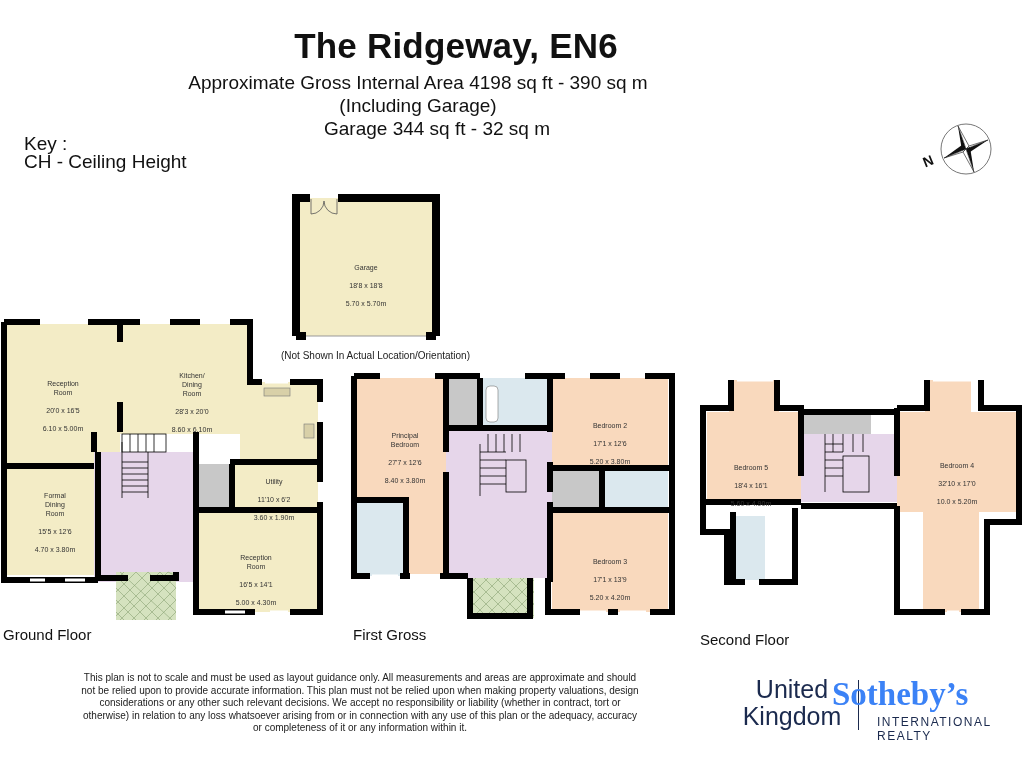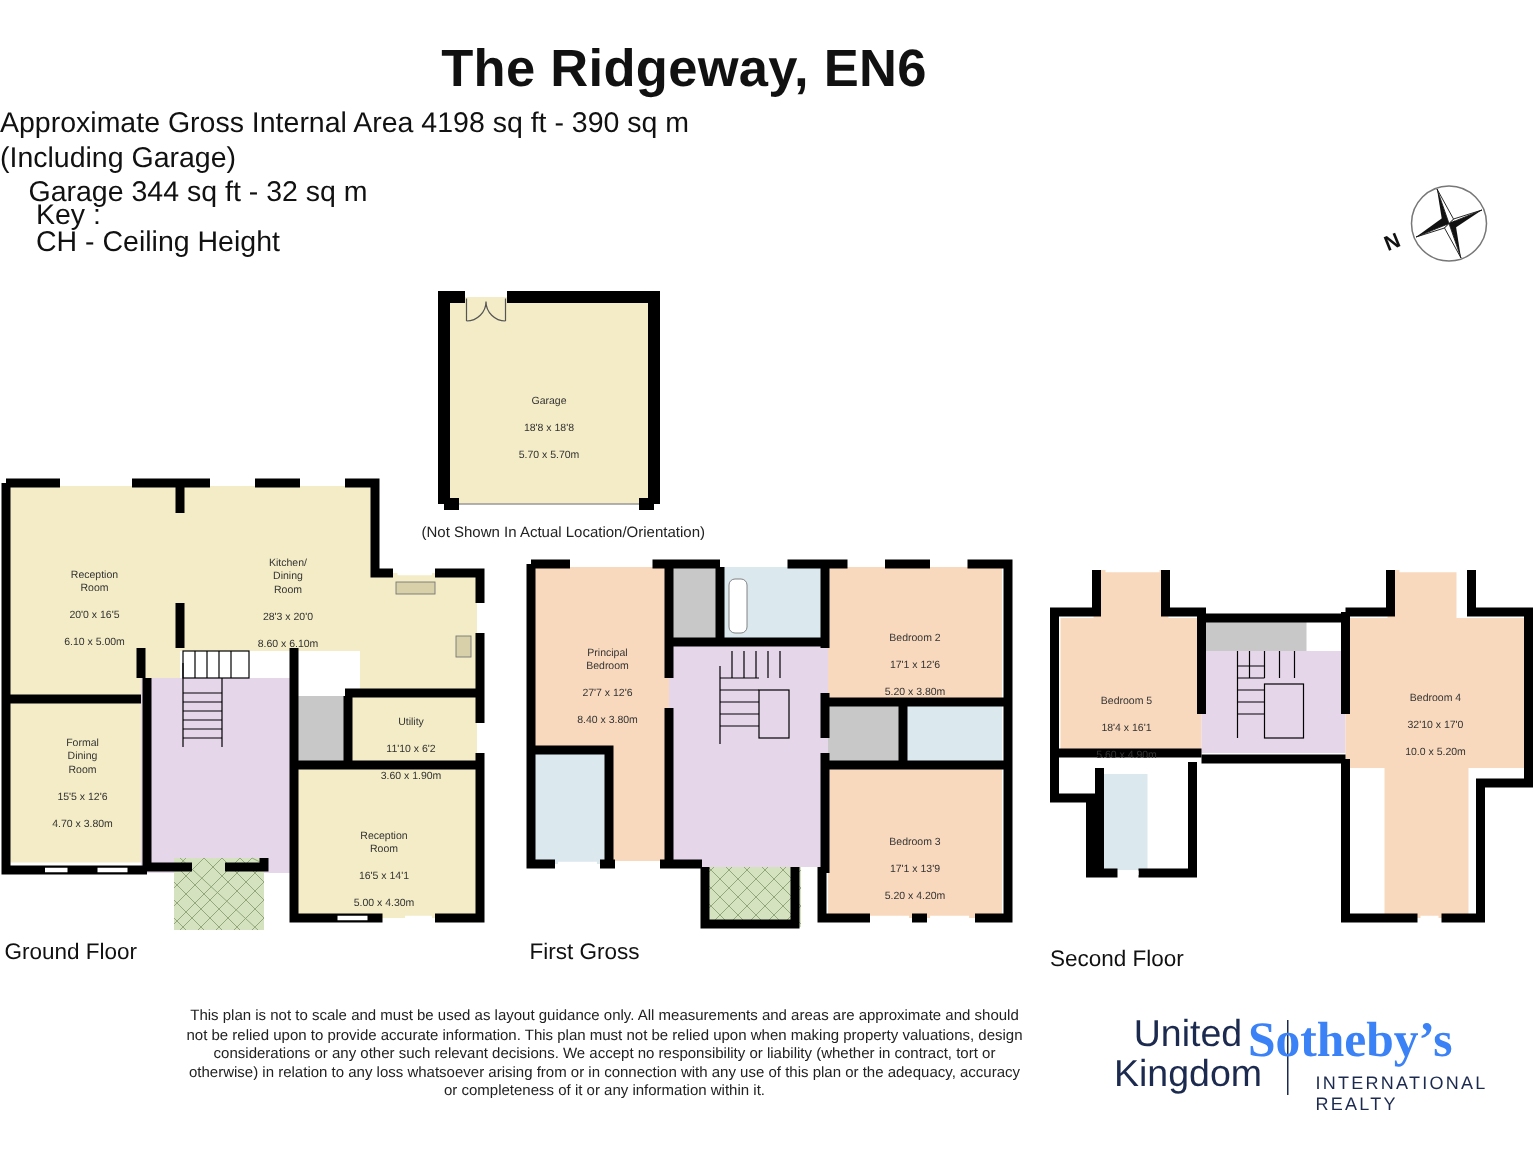--- a/index.html
+++ b/index.html
@@ -1,24 +1,24 @@
 <!DOCTYPE html>
 <html><head>
 <meta charset="utf-8">
 <style>
   html, body { margin:0; padding:0; }
   body { width:1024px; height:768px; background:#ffffff; position:relative; overflow:hidden; font-family:"Liberation Sans", sans-serif; color:#111; }
   .abs { position:absolute; }
   .title { left:0; width:912px; top:26px; text-align:center; font-weight:bold; font-size:35px; letter-spacing:0.2px; }
-  .sub { left:0; width:836px; text-align:left; font-size:19px; }
+  .sub { left:0; width:836px; text-align:center; font-size:19px; }
   .key { left:24px; font-size:19px; }
   .floor-label { font-size:15px; }
   .note { font-size:10px; color:#222; }
   .room-label { position:absolute; font-size:7px; text-align:center; line-height:9px; color:#333; white-space:pre-line; }
-  .disclaimer { left:80px; width:560px; top:672px; font-size:10px; line-height:12.5px; text-align:center; color:#222;margin-left:43px; }
+  .disclaimer { left:80px; width:560px; top:672px; font-size:10px; line-height:12.5px; text-align:center; color:#222; }
   .logo-ukl { left:740px; top:676px; width:104px; text-align:center; color:#1b2a4e; font-size:25px; line-height:27px; }
   .logo-div { left:858px; top:680px; width:1px; height:50px; background:#1b2a4e; }
   .logo-soth { left:832px; top:676px; color:#3b82f6; font-family:"Liberation Serif", serif; font-weight:bold; font-size:33px; }
   .logo-intl { left:877px; top:715px; color:#1b2a4e; font-size:12px; letter-spacing:1.5px; }
 </style>
 </head>
 <body>
 
 <div class="abs title">The Ridgeway, EN6</div>
 <div class="abs sub" style="top:72px;">Approximate Gross Internal Area 4198 sq ft - 390 sq m</div>

